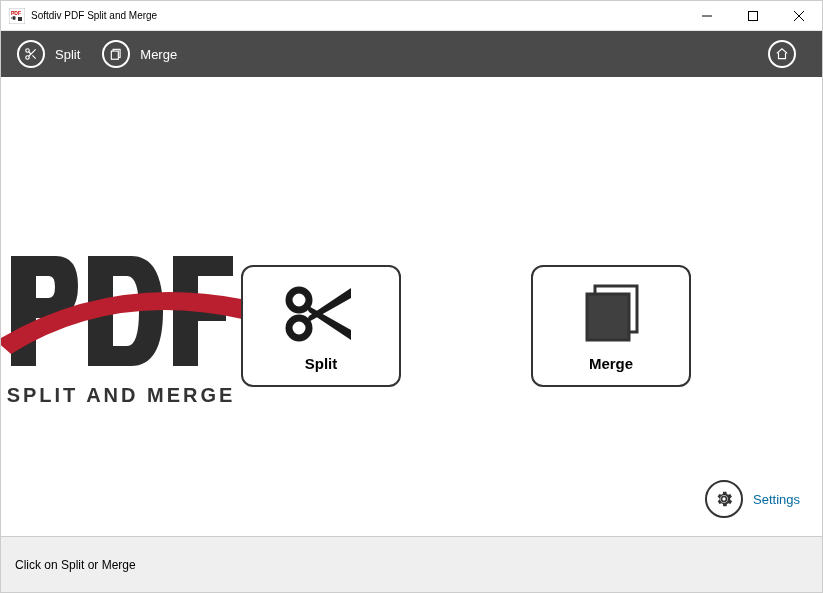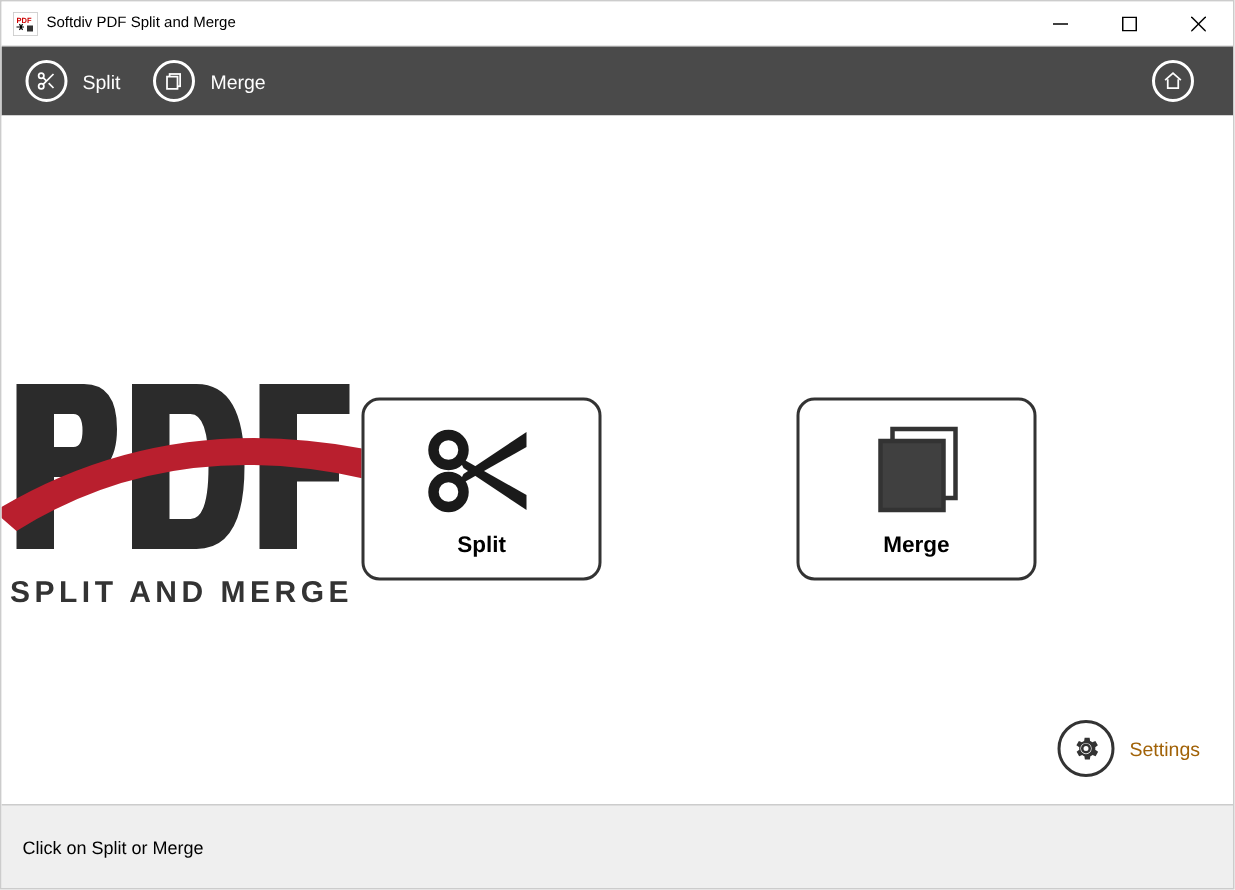--- a/index.html
+++ b/index.html
@@ -143,21 +143,21 @@
       width: 38px;
       height: 38px;
       border: 2px solid #333;
       border-radius: 50%;
       display: flex;
       align-items: center;
       justify-content: center;
     }
     .action-label {
       font-size: 13px;
-      color: #a16207;
+      color: #0369a1;
     }
     .statusbar {
       height: 56px;
       background: #efefef;
       border-top: 1px solid #ccc;
       display: flex;
       align-items: center;
       padding: 0 14px;
       font-size: 12px;
       color: #000;

